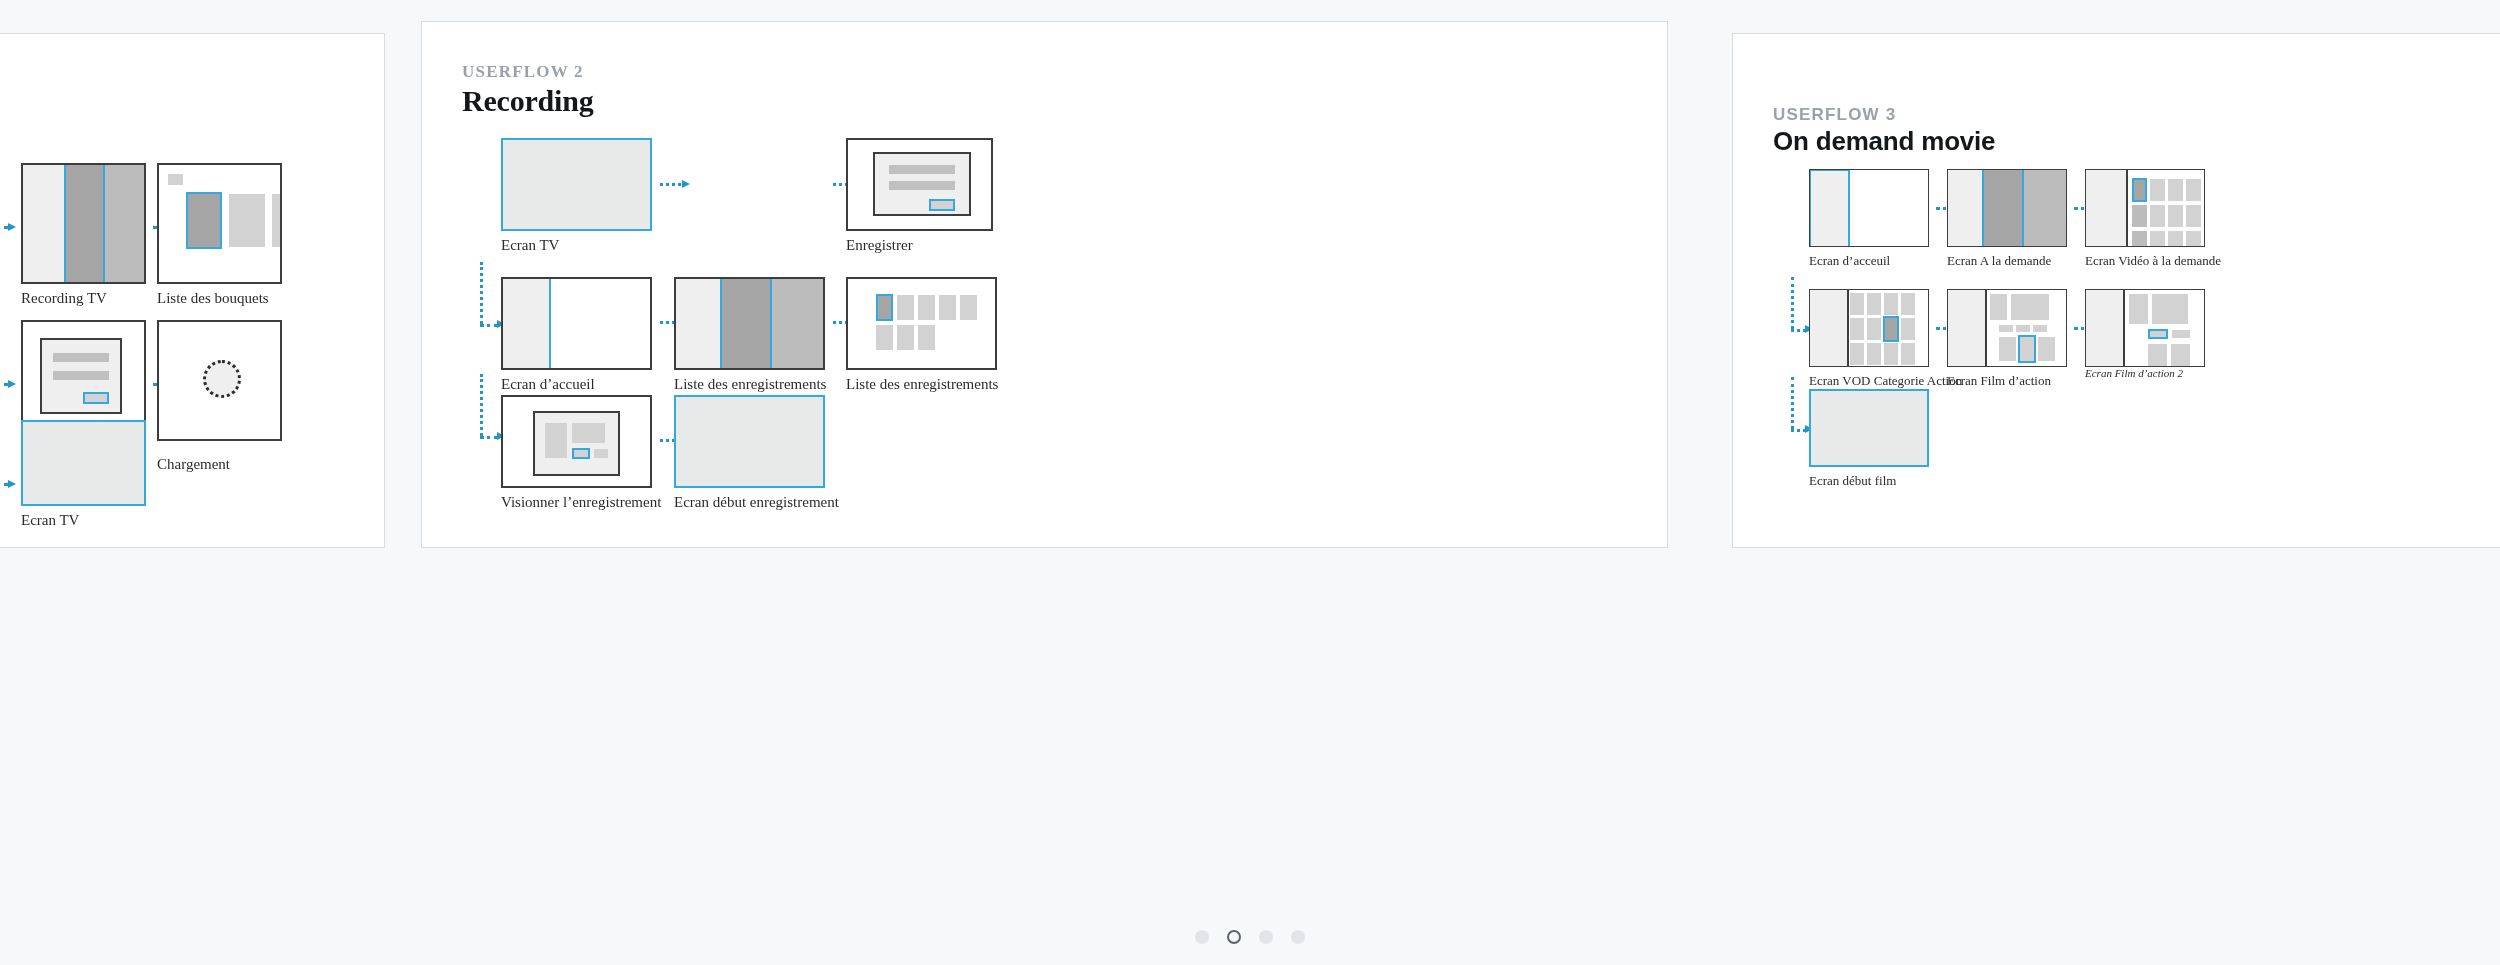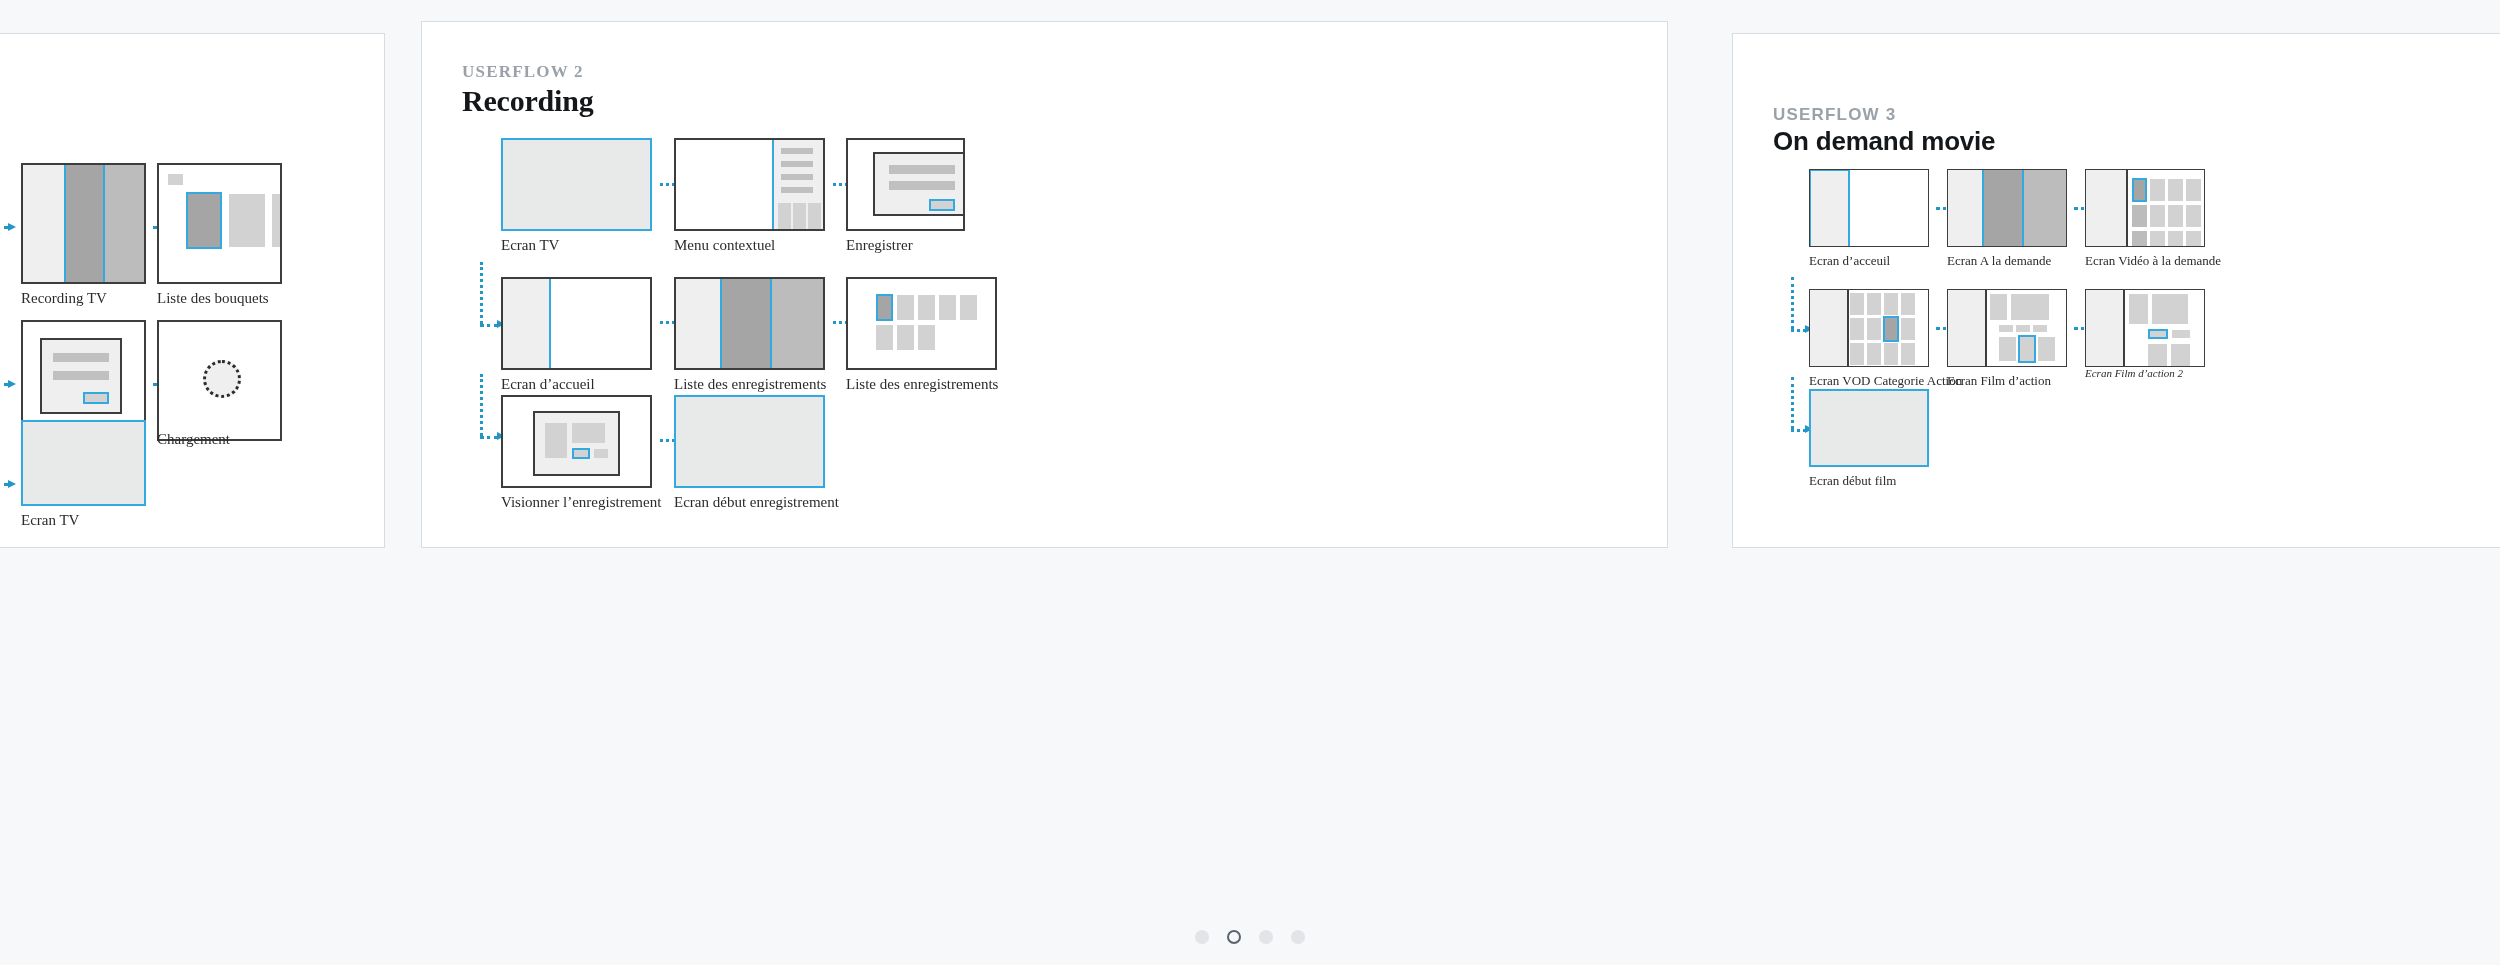--- a/index.html
+++ b/index.html
@@ -180,21 +180,21 @@
 
       <div class="arrow-h" style="left:437px; top:346px; width:26px;">
         <div class="dash" style="width:18px;"></div>
           <div class="head"></div>
       </div>
 
       <div class="node" style="left:441px; top:286px; width:125px; height:121px;">
         <div class="frame">
           <div class="blk circle-dotted" style="left:44px; top:38px; width:38px; height:38px;"></div>
         </div>
-        <div class="caption" style="top:111px;">Chargement</div>
+        <div class="caption" style="top:136px;">Chargement</div>
       </div>
 
       <div class="arrow-h" style="left:274px; top:446px; width:26px;">
         <div class="dash" style="width:18px;"></div>
           <div class="head"></div>
       </div>
 
       <div class="node" style="left:305px; top:386px; width:125px; height:86px;">
         <div class="frame sel fill"></div>
         <div class="caption" style="top:92px;">Ecran TV</div>
@@ -213,41 +213,27 @@
       <div class="node" style="left:79px; top:116px; width:151px; height:93px;">
         <div class="frame sel fill"></div>
         <div class="caption" style="top:99px;">Ecran TV</div>
       </div>
 
       <div class="arrow-h" style="left:238px; top:158px; width:30px;">
         <div class="dash" style="width:21px;"></div>
           <div class="head"></div>
       </div>
 
-      <div class="node" style="left:252px; top:116px; width:151px; height:93px;">
-        <div class="frame">
-          <div class="blk g-light outline-sel" style="right:-2px; top:-2px; width:53px; height:97px;">
-            <div class="blk bar" style="left:7px; top:8px; width:32px; height:6px;"></div>
-            <div class="blk bar" style="left:7px; top:21px; width:32px; height:6px;"></div>
-            <div class="blk bar" style="left:7px; top:34px; width:32px; height:6px;"></div>
-            <div class="blk bar" style="left:7px; top:47px; width:32px; height:6px;"></div>
-            <div class="blk g-mid" style="left:4px; top:63px; width:13px; height:26px;"></div>
-            <div class="blk g-mid" style="left:19px; top:63px; width:13px; height:26px;"></div>
-            <div class="blk g-mid" style="left:34px; top:63px; width:13px; height:26px;"></div>
-          </div>
-        </div>
-        <div class="caption" style="top:99px;">Menu contextuel</div>
-      </div>
 
       <div class="arrow-h" style="left:411px; top:158px; width:30px;">
         <div class="dash" style="width:21px;"></div>
           <div class="head"></div>
       </div>
 
-      <div class="node" style="left:424px; top:116px; width:119px; height:93px;">
+      <div class="node" style="left:424px; top:116px; width:147px; height:93px;">
         <div class="frame">
           <div class="blk g-light outline-dark" style="left:25px; top:12px; width:98px; height:64px;">
             <div class="blk bar" style="left:14px; top:11px; width:66px; height:9px;"></div>
             <div class="blk bar" style="left:14px; top:27px; width:66px; height:9px;"></div>
             <div class="blk g-mid outline-sel" style="left:54px; top:45px; width:26px; height:12px;"></div>
           </div>
         </div>
         <div class="caption" style="top:99px;">Enregistrer</div>
       </div>
 

